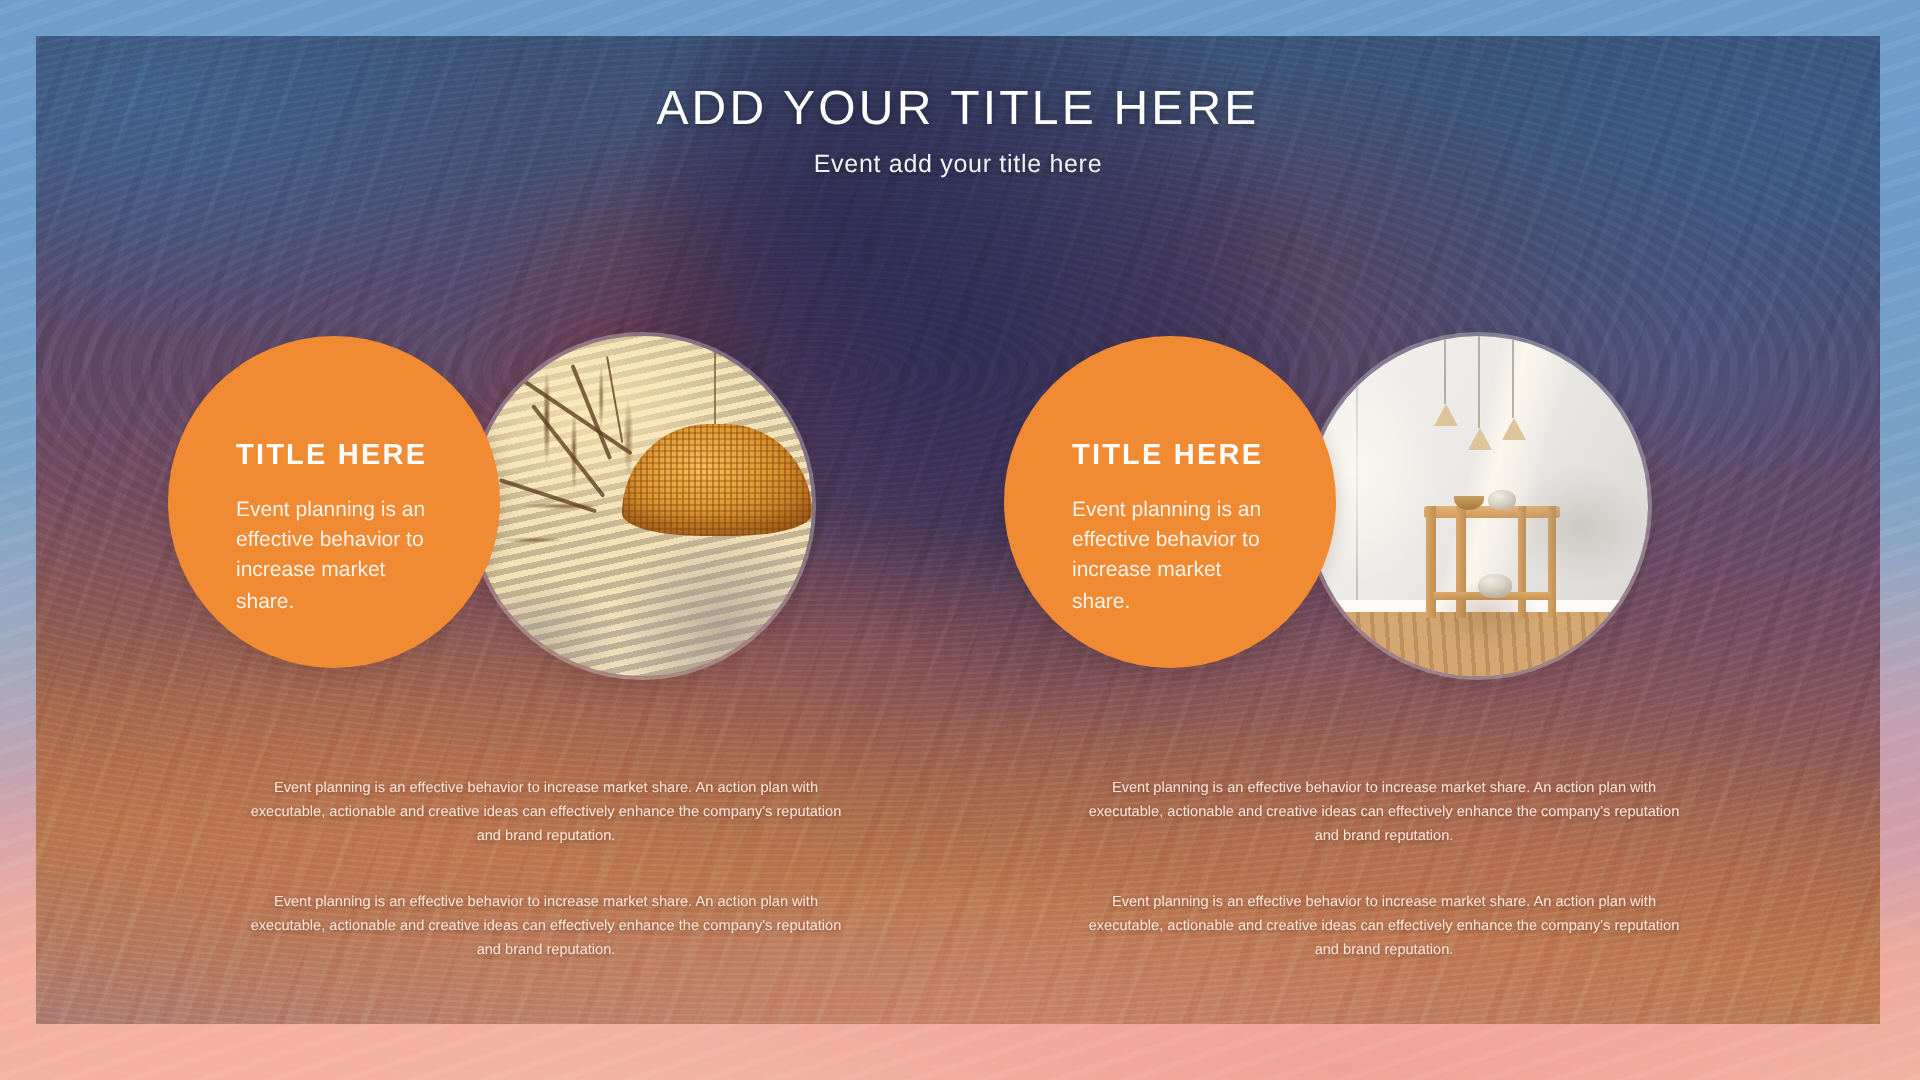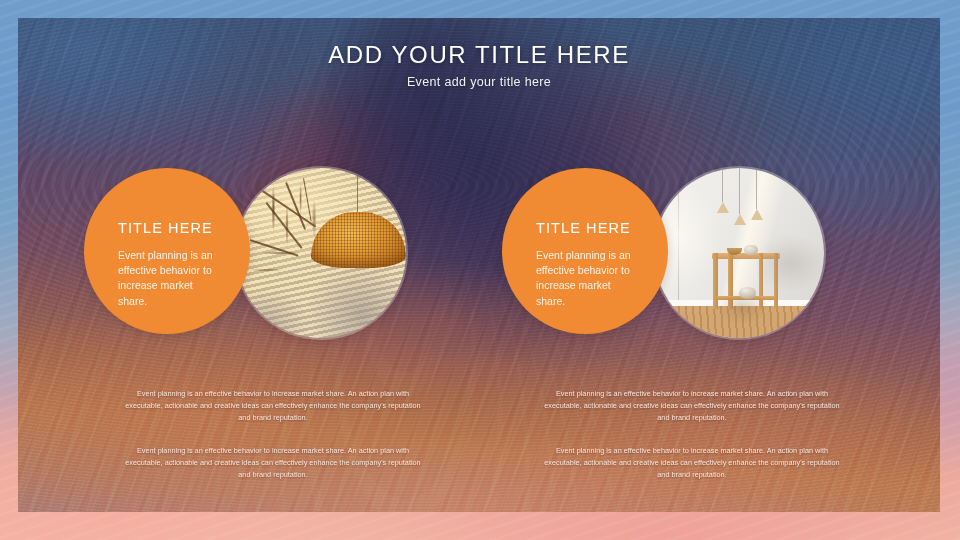--- a/index.html
+++ b/index.html
@@ -133,21 +133,21 @@
   
   .circle-orange {
     position:absolute; left:0; top:0;
     width:166px; height:166px; border-radius:50%;
     background:#f08a33;
     z-index:3;
     box-shadow:0 2px 10px rgba(60,30,10,.18);
   }
   .circle-orange .ctitle {
     position:absolute; left:34px; top:52px;
-    font-size:14.5px; font-weight:400; color:#ffffff;
+    font-size:14.5px; font-weight:700; color:#ffffff;
     letter-spacing:1.1px; white-space:nowrap;
   }
   .circle-orange .ctext {
     position:absolute; left:34px; top:80px; width:104px;
     font-size:10.5px; line-height:1.45; color:#fdf2e8;
     font-weight:400;
   }
 
   
   .circle-photo {

